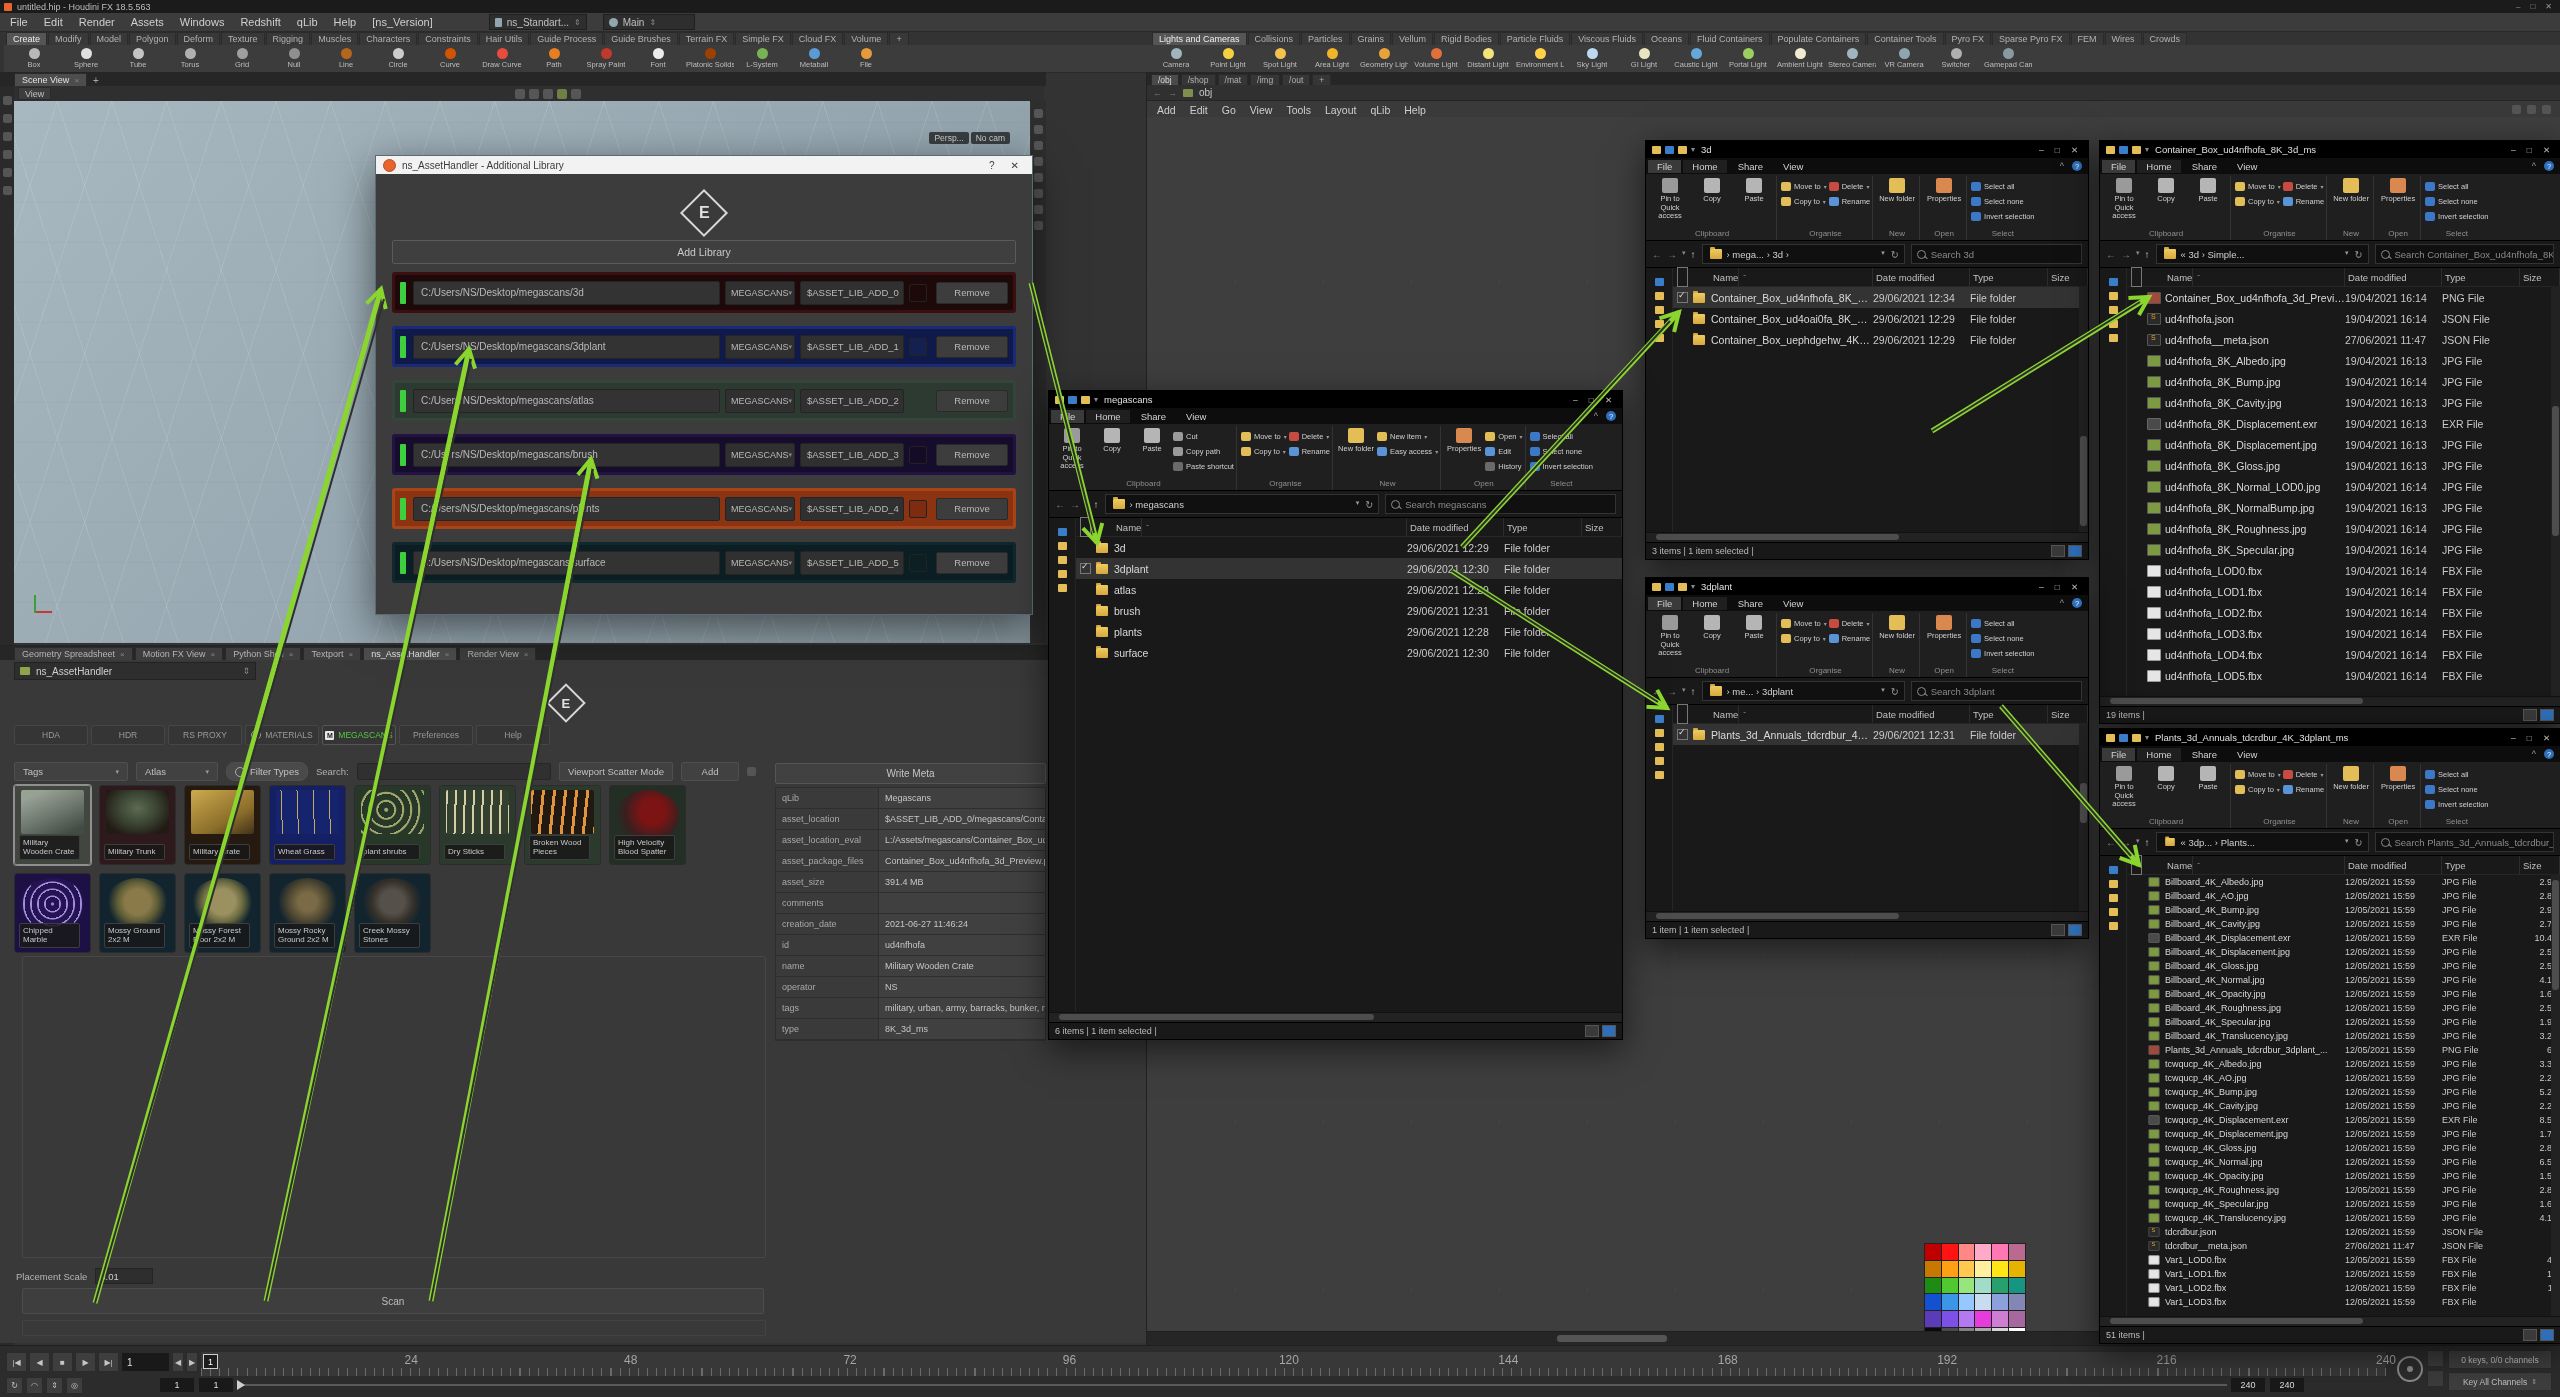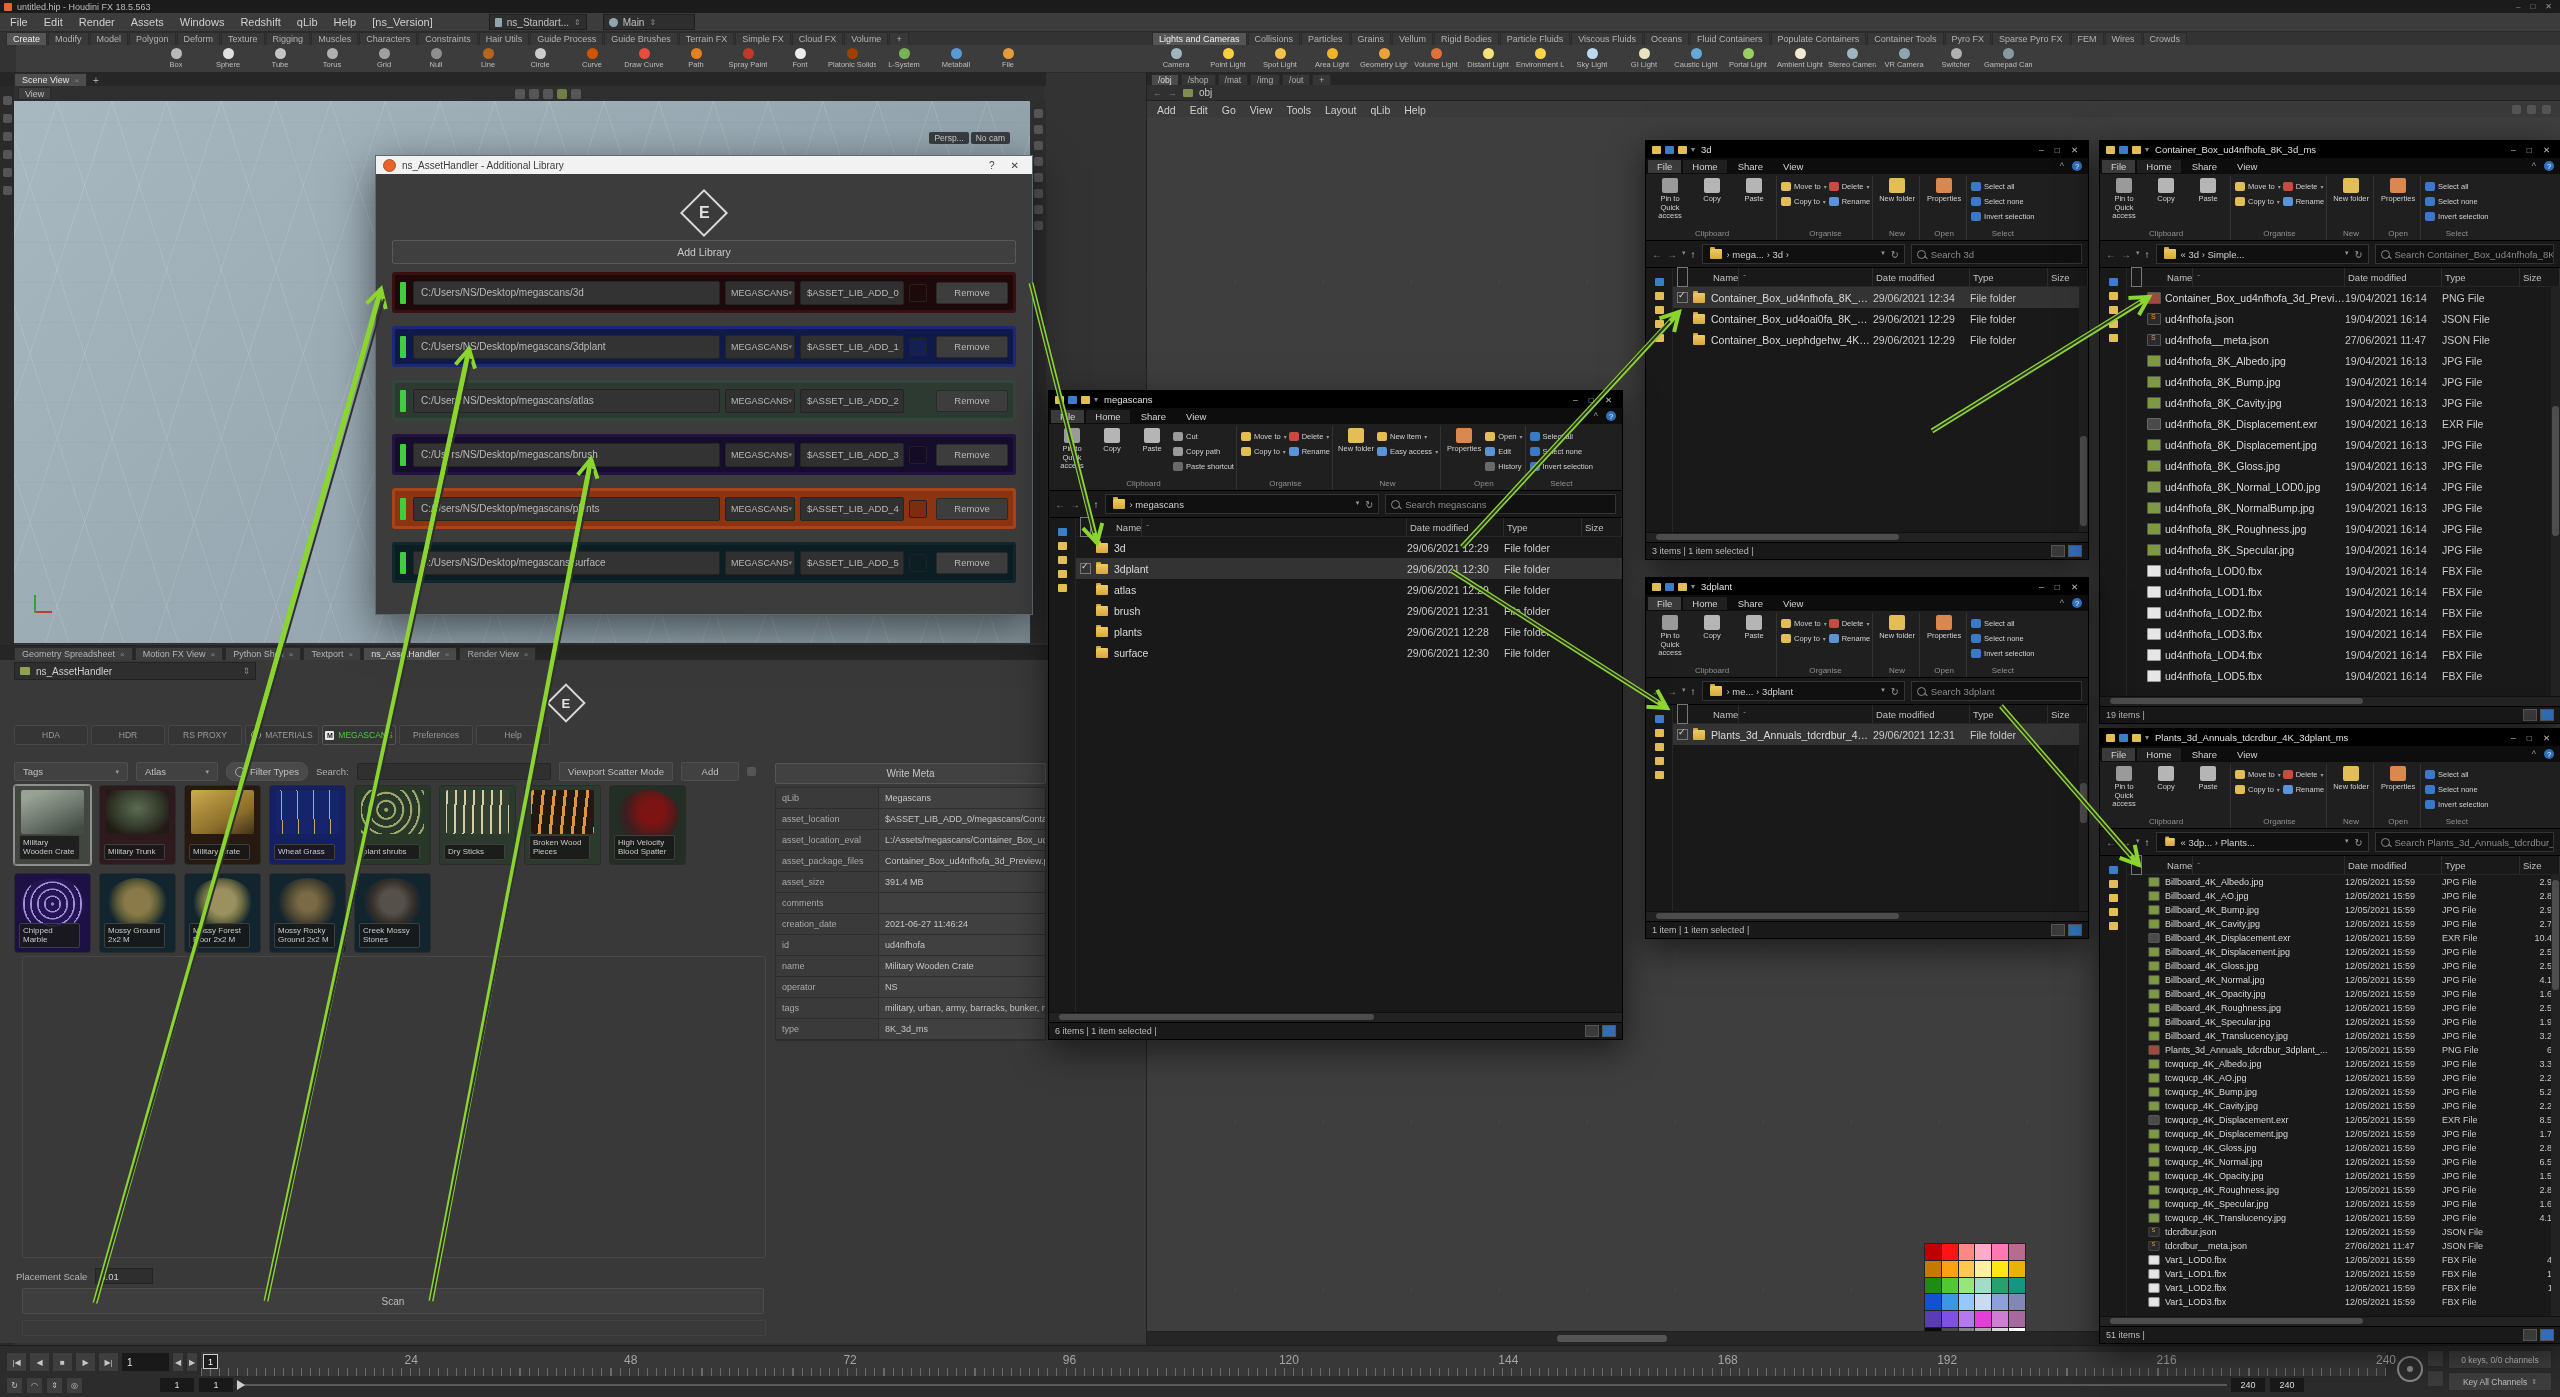--- a/index.html
+++ b/index.html
@@ -20,21 +20,21 @@
   .selbox .sic2{width:9px;height:9px;background:#8fa6af;border-radius:1px;}
   .selbox .spin{color:#8a8a8a;font-size:8px;}
 
   .shelf-tabs{position:absolute;top:31px;height:14px;display:flex;align-items:flex-end;font-size:9px;color:#b2b2b2;gap:1px;}
   #shelf-tabs-l{left:6px;width:1134px;}
   #shelf-tabs-r{left:1152px;width:1408px;}
   .shelf-tabs .st{padding:1px 6px;background:#383838;border:1px solid #2b2b2b;border-bottom:none;white-space:nowrap;}
   .shelf-tabs .st.on{background:#555;color:#eee;}
   .shelf-tools{position:absolute;top:45px;height:27px;background:#3c3c3c;display:flex;align-items:center;gap:4px;
     border-bottom:1px solid #2a2a2a;padding-left:6px;}
-  #shelf-tools-l{left:16px;width:1140px;justify-content:center;}
+  #shelf-tools-l{left:4px;width:1140px;}
   #shelf-tools-r{left:1146px;width:1414px;}
   .tool{display:flex;flex-direction:column;align-items:center;width:48px;gap:1px;}
   .tool .tico{width:11px;height:11px;border-radius:50%;}
   .tool .tlab{font-size:7.5px;color:#bdbdbd;white-space:nowrap;overflow:hidden;max-width:48px;text-align:center;}
 
   
   #scenepane{position:absolute;left:0;top:72px;width:1046px;height:573px;background:#333;}
   .panetabs{height:14px;background:#262626;display:flex;align-items:flex-end;gap:2px;padding-left:14px;font-size:9px;color:#b5b5b5;}
   .panetabs .pt{background:#3e3e3e;border:1px solid #2a2a2a;border-bottom:none;padding:1px 7px;display:flex;gap:5px;align-items:center;white-space:nowrap;}
   .panetabs .pt.on{background:#4d4d4d;color:#e2e2e2;}

